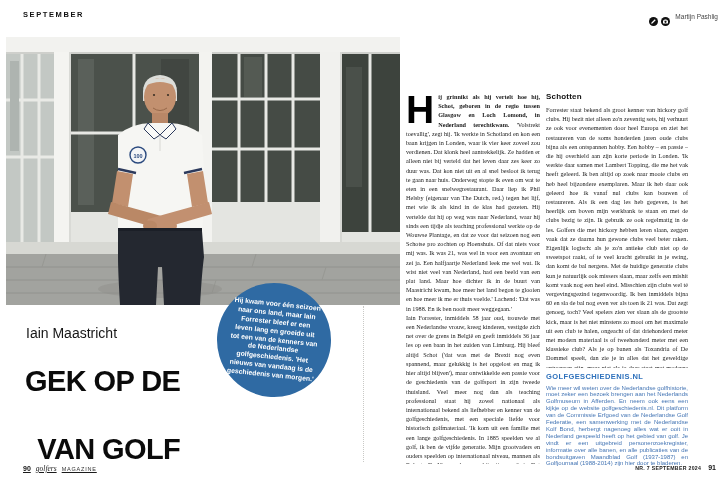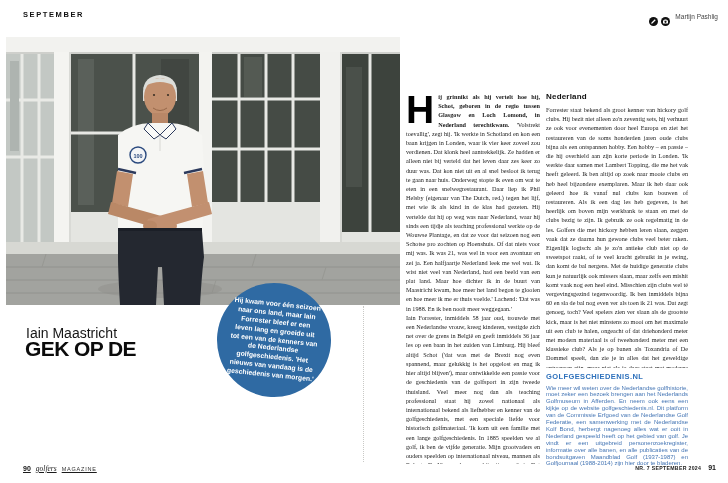--- a/index.html
+++ b/index.html
@@ -10,21 +10,21 @@
   .credit{position:absolute;right:10px;top:12px;display:flex;align-items:center;gap:3px;}
   .cicon{width:9px;height:9px;display:inline-block;}
   .cname{font-size:6.5px;color:#444;margin-left:2px;}
   .photo{position:absolute;left:6px;top:37px;width:394px;height:268px;overflow:hidden;}
   .fold{position:absolute;left:363px;top:306px;height:156px;width:0;border-left:1px dotted #c9c9c6;}
   .quote{position:absolute;left:217px;top:283px;width:114px;height:114px;border-radius:50%;
          background:#2f6aa3;display:flex;align-items:center;justify-content:center;text-align:center;
          padding:13px;box-sizing:border-box;transform:rotate(6deg);}
   .quote span{color:#ffffff;font-size:6.8px;line-height:8.8px;font-weight:bold;}
   .subject{position:absolute;left:26px;top:325px;font-size:14px;color:#161616;}
-  .title{position:absolute;left:25px;top:332px;margin:0;font-size:21px;line-height:34px;
+  .title{position:absolute;left:25px;top:364px;margin:0;font-size:29px;line-height:34px;
          font-weight:900;letter-spacing:-0.6px;color:#0b0b0b;text-align:right;}
   .col{position:absolute;overflow:hidden;}
   .col1{left:406px;top:92px;width:134px;height:372px;}
   .col2{left:546px;top:92px;width:142px;height:276px;}
   .body{font-family:"Liberation Serif",serif;font-size:6.2px;line-height:9.2px;
         text-align:justify;color:#1b1b1b;margin:0;}
   .dropcap{float:left;font-family:"Liberation Sans",sans-serif;font-weight:900;font-size:39px;
            line-height:31px;padding:2px 4px 0 0;color:#000;}
   .lead{font-weight:bold;}
   .subhead{font-family:"Liberation Sans",sans-serif;font-size:8px;font-weight:bold;
@@ -148,29 +148,29 @@
   </div>
 
   <div class="fold"></div>
 
   <div class="quote">
     <span>Hij kwam voor één seizoen naar ons land, maar Iain Forrester bleef er een leven lang en groeide uit tot een van de kenners van de Nederlandse golfgeschiedenis. 'Het nieuws van vandaag is de geschiedenis van morgen.'</span>
   </div>
 
   <div class="subject">Iain Maastricht</div>
 
-  <h1 class="title"><span>GEK OP DE</span><br><br></h1>
+  <h1 class="title"><span>GEK OP DE</span><br><br><span>VAN GOLF</span></h1>
 
   <div class="col col1">
     <p class="body"><span class="dropcap">H</span><span class="lead">ij grinnikt als hij vertelt hoe hij, Schot, geboren in de regio tussen Glasgow en Loch Lomond, in Nederland terechtkwam.</span> <span>'Volstrekt toevallig', zegt hij. 'Ik werkte in Schotland en kon een baan krijgen in Londen, waar ik vier keer zoveel zou verdienen. Dat klonk heel aantrekkelijk. Ze hadden er alleen niet bij verteld dat het leven daar zes keer zo duur was. Dat kon niet uit en al snel besloot ik terug te gaan naar huis. Onderweg stopte ik even om wat te eten in een snelwegrestaurant. Daar liep ik Phil Helsby (eigenaar van The Dutch, red.) tegen het lijf, met wie ik als kind in de klas had gezeten. Hij vertelde dat hij op weg was naar Nederland, waar hij sinds een tijdje als teaching professional werkte op de Wouwse Plantage, en dat ze voor dat seizoen nog een Schotse pro zochten op Hoenshuis. Of dat niets voor mij was. Ik was 21, was wel in voor een avontuur en zei ja. Een halfjaartje Nederland leek me wel wat. Ik wist niet veel van Nederland, had een beeld van een plat land. Maar hoe dichter ik in de buurt van Maastricht kwam, hoe meer het land begon te glooien en hoe meer ik me er thuis voelde.' Lachend: 'Dat was in 1988. En ik ben nooit meer weggegaan.'</span></p>
     <p class="body">Iain Forrester, inmiddels 58 jaar oud, trouwde met een Nederlandse vrouw, kreeg kinderen, vestigde zich net over de grens in België en geeft inmiddels 36 jaar les op een baan in het zuiden van Limburg. Hij bleef altijd Schot ('dat was met de Brexit nog even spannend, maar gelukkig is het opgelost en mag ik hier altijd blijven'), maar ontwikkelde een passie voor de geschiedenis van de golfsport in zijn tweede thuisland. Veel meer nog dan als teaching professional staat hij zowel nationaal als internationaal bekend als liefhebber en kenner van de golfgeschiedenis, met een speciale liefde voor historisch golfmateriaal. 'Ik kom uit een familie met een lange golfgeschiedenis. In 1885 speelden we al golf, ik ben de vijfde generatie. Mijn grootvaders en ouders speelden op internationaal niveau, mannen als Roberto De Vicenzo kwamen bij mijn opa thuis. Dat waren mooie verhalen voor een jong ventje als ik en prikkelde me wel. Mijn ouders speelden op nationaal niveau. Mijn vader was lid van de op zes na oudste golfbaan van de wereld. Golf was er altijd, zoals bij veel Schotten. En geschiedenis heeft me mede door onze familiehistorie altijd wel geïnteresseerd, al werd ik pas met de jaren actief op dat gebied.'</p>
   </div>
 
   <div class="col col2">
-    <h3 class="subhead">Nederland</h3>
+    <h3 class="subhead">Schotten</h3>
     <p class="body"><span>Forrester staat bekend als groot kenner van hickory golf clubs. Hij bezit niet alleen zo'n zeventig sets, hij verhuurt ze ook voor evenementen door heel Europa en ziet het restaureren van de soms honderden jaren oude clubs bijna als een ontspannen hobby. Een hobby – en passie – die hij overhield aan zijn korte periode in Londen. 'Ik werkte daar samen met Lambert Topping, die me het vak heeft geleerd. Ik ben altijd op zoek naar mooie clubs en heb heel bijzondere exemplaren. Maar ik heb daar ook geleerd hoe ik vanaf nul clubs kan bouwen of restaureren. Als ik een dag les heb gegeven, is het heerlijk om boven mijn werkbank te staan en met de clubs bezig te zijn. Ik gebruik ze ook regelmatig in de les. Golfers die met hickory hebben leren slaan, zeggen vaak dat ze daarna hun gewone clubs veel beter raken. Eigenlijk logisch: als je zo'n antieke club niet op de sweetspot raakt, of te veel kracht gebruikt in je swing, dan komt de bal nergens. Met de huidige generatie clubs kun je natuurlijk ook missers slaan, maar zelfs een mishit komt vaak nog een heel eind. Misschien zijn clubs wel té vergevingsgezind tegenwoordig. Ik ben inmiddels bijna 60 en sla de bal nog even ver als toen ik 21 was. Dat zegt genoeg, toch? Veel spelers zien ver slaan als de grootste kick, maar is het niet minstens zo mooi om het maximale uit een club te halen, ongeacht of dat driehonderd meter met modern materiaal is of tweehonderd meter met een klassieke club? Als je op banen als Toxandria of De Dommel speelt, dan zie je in alles dat het geweldige ontwerpen zijn, maar niet als je daar staat met moderne clubs. Dan is de baan weerloos en dat is jammer.'</span> </p>
   </div>
 
   <div class="infobox">
     <div class="ib-head">GOLFGESCHIEDENIS.NL</div>
     <p class="ib-text">Wie meer wil weten over de Nederlandse golfhistorie, moet zeker een bezoek brengen aan het Nederlands Golfmuseum in Afferden. En neem ook eens een kijkje op de website golfgeschiedenis.nl. Dit platform van de Commissie Erfgoed van de Nederlandse Golf Federatie, een samenwerking met de Nederlandse Kolf Bond, herbergt nagenoeg alles wat er ooit in Nederland gespeeld heeft op het gebied van golf. Je vindt er een uitgebreid personenzoekregister, informatie over alle banen, en alle publicaties van de bondsuitgaven Maandblad Golf (1937-1987) en Golfjournaal (1988-2014) zijn hier door te bladeren.</p>
   </div>
 
   <div class="foot footL">
     <span class="pn">90</span>

